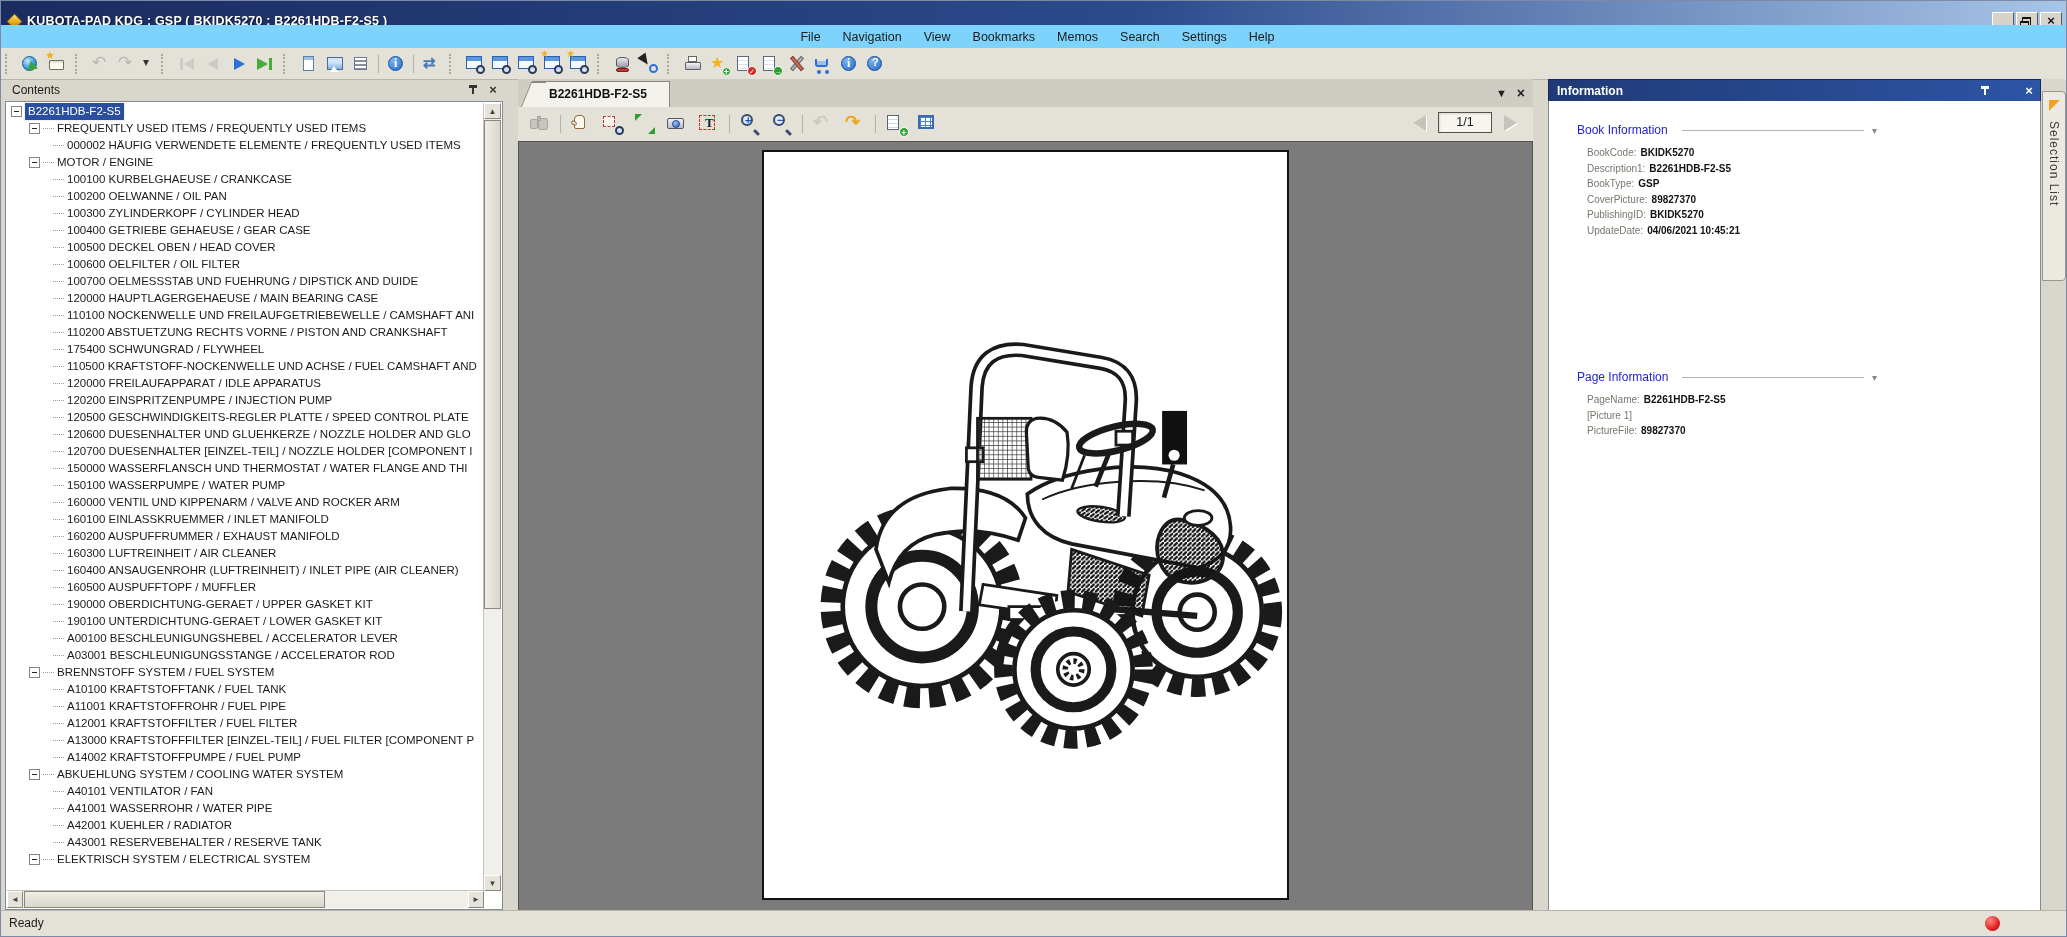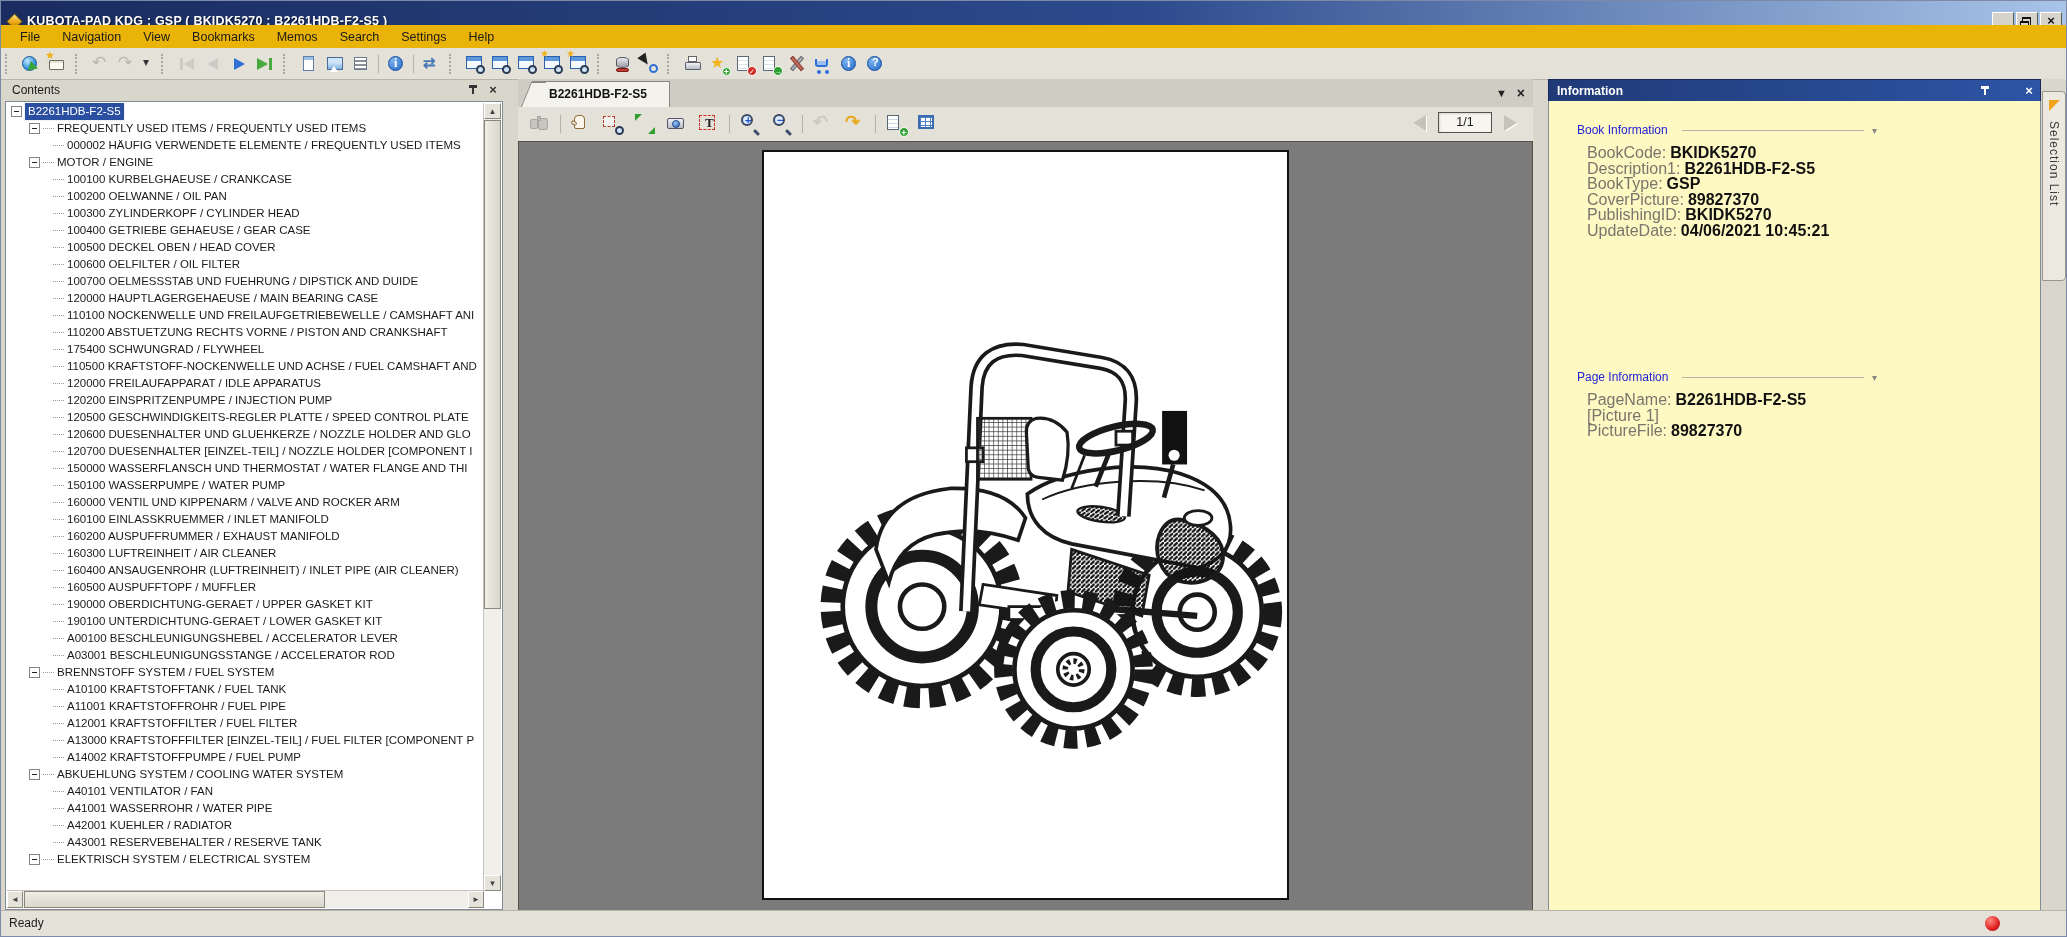--- a/index.html
+++ b/index.html
@@ -16,22 +16,22 @@
     text-shadow:1px 1px 1px #0a1430;flex:1;white-space:nowrap;}
   .winbtns{display:flex;gap:2px;}
   .wbtn{width:20px;height:17px;background:#d6d3ca;border:1px solid;border-color:#fff #5a5a52 #5a5a52 #fff;
     position:relative;display:inline-block;}
   .wbtn .g-min{position:absolute;left:4px;bottom:3px;width:8px;height:2px;background:#111;}
   .wbtn .g-rest{position:absolute;left:5px;top:4px;width:7px;height:6px;border:1px solid #111;border-top-width:2px;background:#d6d3ca;}
   .wbtn .g-rest::before{content:"";position:absolute;left:-3px;top:2px;width:7px;height:6px;border:1px solid #111;border-top-width:2px;background:#d6d3ca;}
   .wbtn .g-close{position:absolute;left:0;top:0;right:0;bottom:0;color:#111;font-size:13px;font-weight:bold;text-align:center;line-height:16px;}
 
   
-  .menubar{position:absolute;left:0;top:24px;right:0;height:23px;background:#eab308;
-    border-bottom:1px solid #cdc9bd;display:flex;align-items:center;padding-left:8px;}
+  .menubar{position:absolute;left:0;top:24px;right:0;height:23px;background:#7dd3fc;
+    border-bottom:1px solid #cdc9bd;display:flex;align-items:center;padding-left:8px;justify-content:center;}
   .menu-item{font-size:12.5px;color:#1a1a1a;padding:3px 11px;cursor:default;}
   .toolbar{position:absolute;left:0;top:47px;right:0;height:31px;background:#e4e1d8;
     border-bottom:1px solid #b8b4a8;display:flex;align-items:center;padding-left:2px;}
   .tgroup{display:flex;align-items:center;padding:0 3px;}
   .grip{width:4px;height:20px;border-left:2px dotted #aca89c;margin:0 4px 0 2px;}
   .tsep{width:1px;height:18px;background:#b5b2a8;margin:0 4px;}
 
   
   .ic{width:20px;height:20px;position:relative;display:inline-block;margin:1px 3px;}
   .ic::before,.ic::after{content:"";position:absolute;box-sizing:border-box;}
@@ -169,28 +169,28 @@
   .pn-next{border:8px solid transparent;border-left:13px solid #c6c3ba;border-right:none;filter:drop-shadow(1px 1px 0 #fff);}
   .pn-box{width:52px;height:19px;background:#f7f5ef;border:1px solid #55524a;box-shadow:inset 1px 1px 2px #00000022;
     font-size:12.5px;text-align:center;line-height:19px;color:#222;}
   .canvas{position:absolute;left:0;top:62px;right:0;bottom:0;background:#7b7b7b;border:1px solid #55524a;overflow:hidden;}
   .page{width:527px;height:750px;margin:8px auto 0;background:#fff;border:2px solid #111;box-sizing:border-box;position:relative;}
   .page svg{position:absolute;left:0;top:150px;width:100%;height:480px;}
 
   
   .right-panel{position:absolute;left:1547px;top:0;width:493px;bottom:0;}
   .right-panel .panel-head{background:linear-gradient(to right,#203a77,#2d55a5);color:#fff;border:1px solid #16295e;gap:24px;}
-  .info-body{position:absolute;left:0;right:0;top:22px;bottom:0;background:#fef9c3;border:1px solid #828c99;border-top:none;
+  .info-body{position:absolute;left:0;right:0;top:22px;bottom:0;background:#ffffff;border:1px solid #828c99;border-top:none;
     padding:22px 0 0 28px;box-sizing:border-box;overflow:hidden;}
   .info-section{margin-bottom:14px;}
   .isec-head{display:flex;align-items:center;width:300px;margin-bottom:8px;}
   .isec-title{color:#2222d8;font-size:12px;white-space:nowrap;}
   .isec-line{flex:1;border-top:1px solid #b5b2a8;margin:0 8px 0 14px;}
   .isec-caret{color:#8a877e;font-size:10px;}
-  .irow{font-size:16px;line-height:15.5px;padding-left:10px;white-space:nowrap;}
+  .irow{font-size:10px;line-height:15.5px;padding-left:10px;white-space:nowrap;}
   .ilabel{color:#7a756c;}
   .ivalue{color:#111;font-weight:bold;margin-left:4px;}
   .sec2-gap{height:118px;}
 
   
   .side-strip{position:absolute;left:2040px;top:0;right:0;bottom:0;background:#d9d6cc;}
   .sel-tab{position:absolute;left:1px;top:12px;width:24px;height:190px;background:#ece9e0;
     border:1px solid #98958c;border-radius:0 4px 4px 0;display:flex;flex-direction:column;align-items:center;padding-top:8px;box-sizing:border-box;}
   .sel-arrow{width:0;height:0;border-top:11px solid #f2a31c;border-right:11px solid transparent;margin-bottom:10px;}
   .sel-text{writing-mode:vertical-rl;font-size:12px;color:#3a3a3a;letter-spacing:1px;}

